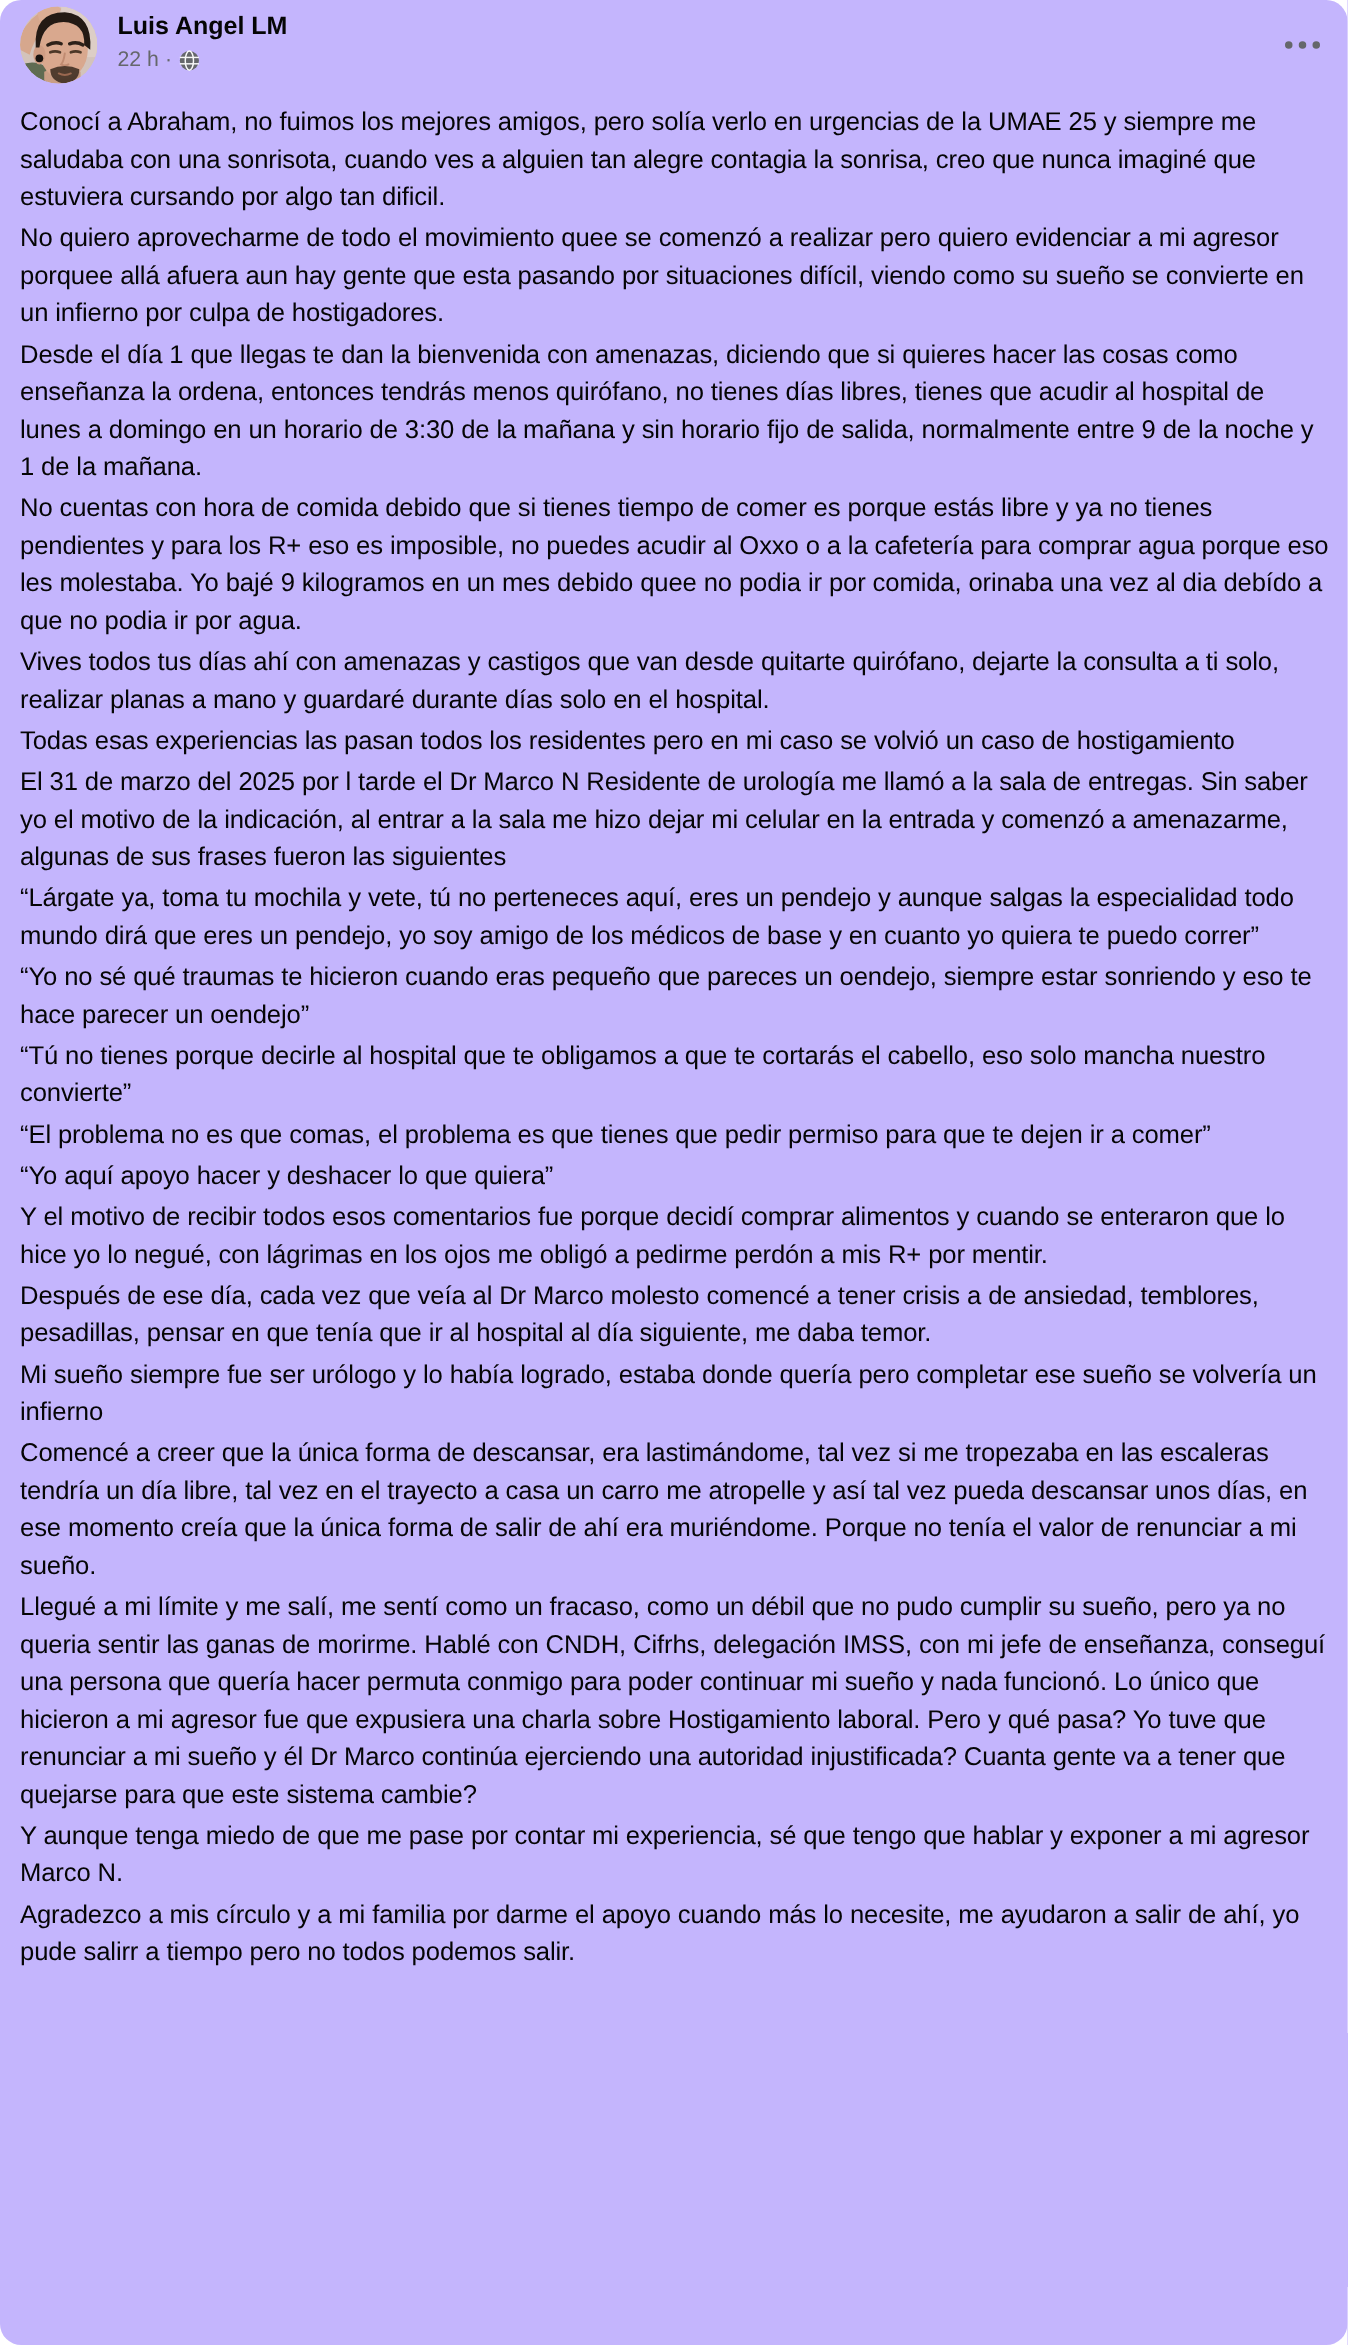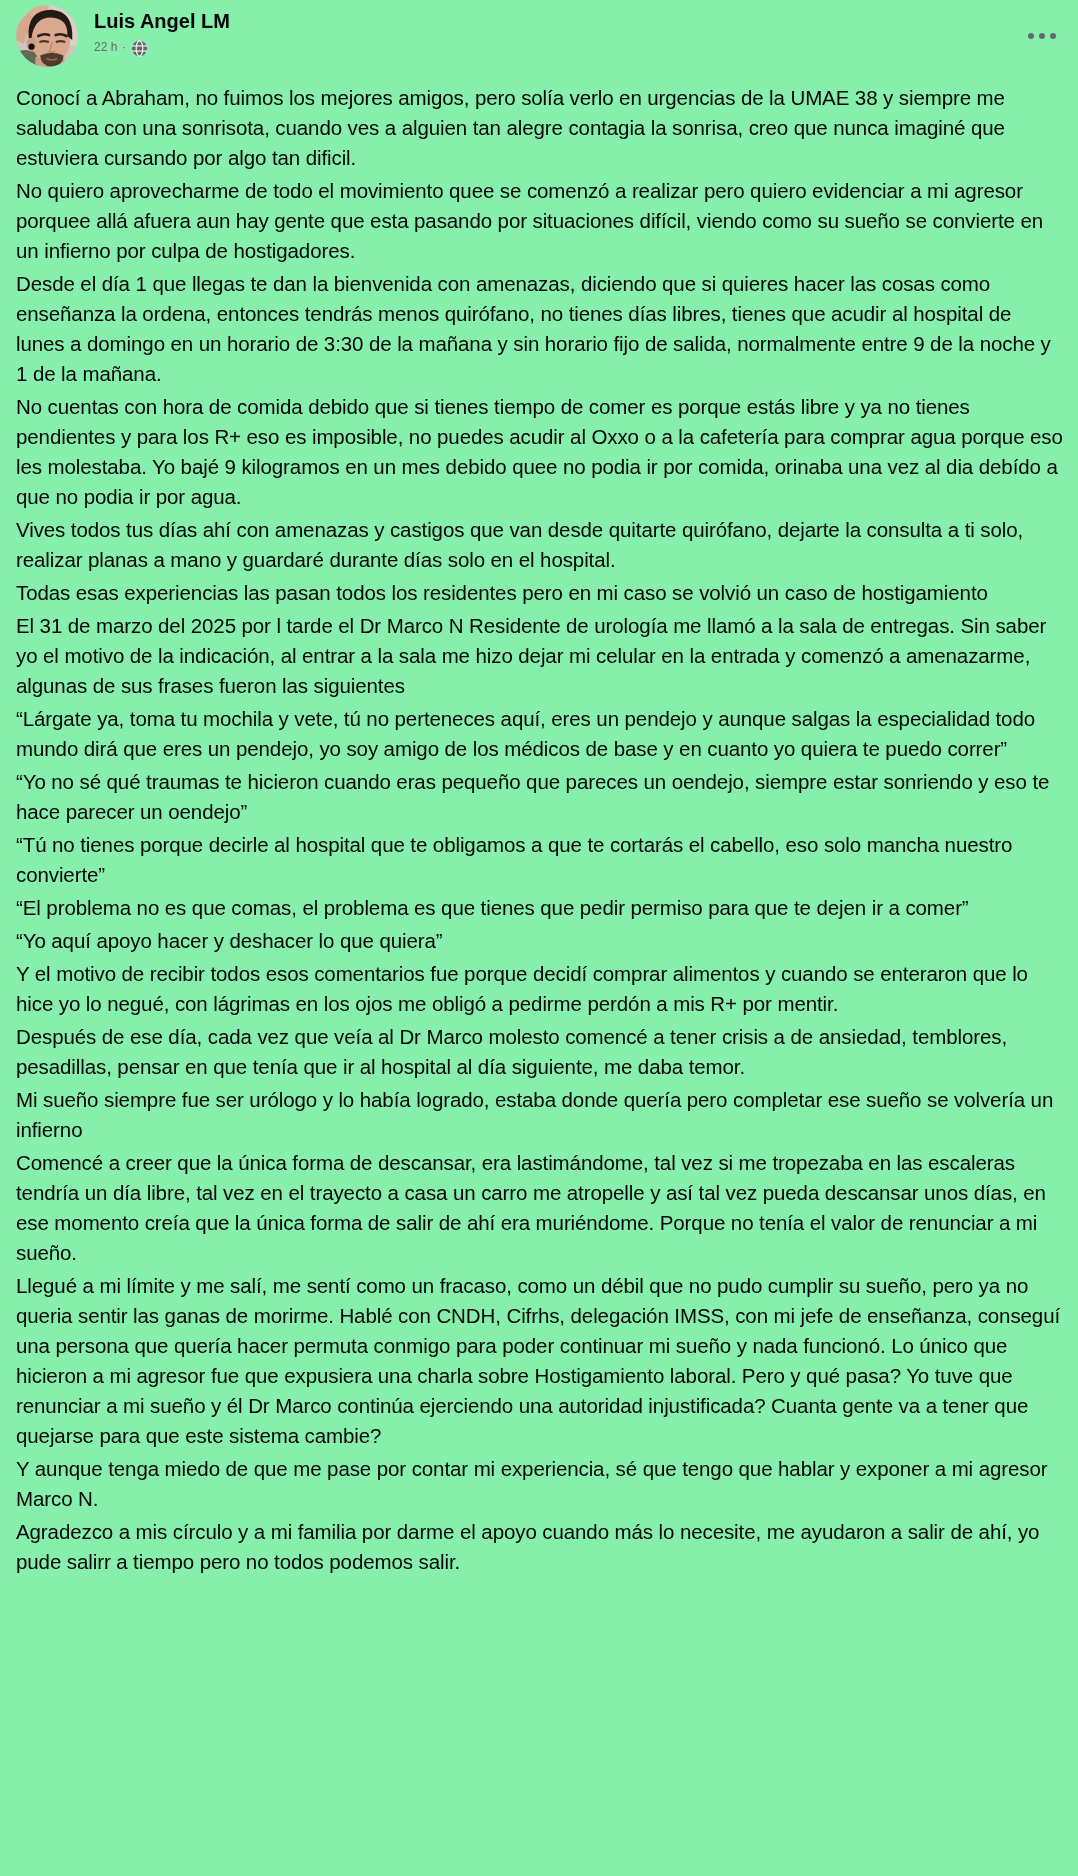--- a/index.html
+++ b/index.html
@@ -5,21 +5,21 @@
   * { box-sizing: border-box; }
   html, body { margin: 0; padding: 0; }
   body {
     width: 1078px;
     height: 1876px;
     background: #ffffff;
     overflow: hidden;
     font-family: "Liberation Sans", sans-serif;
     color: #050505;
   }
-  .post { width: 1078px; height: 1876px; background: #86efac; position: relative; }
+  .post { width: 1078px; height: 1876px; background: #c4b5fd; position: relative; border-radius: 17px; }
 
   
   .post-header {
     position: relative;
     display: flex;
     align-items: flex-start;
     padding: 5px 16px 0 16px;
     height: 70px;
   }
   .avatar {
@@ -36,21 +36,21 @@
     font-weight: 700;
     line-height: 25px;
     color: #050505;
     cursor: pointer;
   }
   .meta-row {
     display: flex;
     align-items: center;
     gap: 5px;
     margin-top: 3px;
-    font-size: 12px;
+    font-size: 17px;
     line-height: 21px;
     color: #65676b;
   }
   .meta-sep { color: #65676b; }
   .globe { display: inline-flex; margin-top: 1px; }
   .globe svg { display: block; }
 
   .options-button {
     position: absolute;
     top: 22px;
@@ -140,21 +140,21 @@
       <span class="ellipsis-icon">
         <i></i>
           <i></i>
           <i></i>
       </span>
     </div>
 
   </header>
 
   <div class="post-body">
-      <p>Conocí a Abraham, no fuimos los mejores amigos, pero solía verlo en urgencias de la UMAE 38 y siempre me saludaba con una sonrisota, cuando ves a alguien tan alegre contagia la sonrisa, creo que nunca imaginé que estuviera cursando por algo tan dificil.</p>
+      <p>Conocí a Abraham, no fuimos los mejores amigos, pero solía verlo en urgencias de la UMAE 25 y siempre me saludaba con una sonrisota, cuando ves a alguien tan alegre contagia la sonrisa, creo que nunca imaginé que estuviera cursando por algo tan dificil.</p>
       <p>No quiero aprovecharme de todo el movimiento quee  se comenzó a realizar pero quiero evidenciar a mi agresor porquee allá afuera aun hay gente que esta pasando por situaciones difícil, viendo como su sueño se convierte en un infierno por culpa de hostigadores.</p>
       <p>Desde el día 1 que llegas te dan la bienvenida con amenazas, diciendo que si quieres hacer las cosas como enseñanza la ordena, entonces tendrás menos quirófano, no tienes días libres, tienes que acudir al hospital de lunes a domingo en un horario de 3:30 de la mañana y sin horario fijo de salida, normalmente entre 9 de la noche y 1 de la mañana.</p>
       <p>No cuentas con hora de comida debido que si tienes tiempo de comer es porque estás libre y ya no tienes pendientes y para los R+ eso es imposible, no puedes acudir al Oxxo o a la cafetería para comprar agua porque eso les molestaba. Yo bajé 9 kilogramos en un mes debido quee no podia ir por comida, orinaba una vez al dia debído a que no podia ir por agua.</p>
       <p>Vives todos tus días ahí con amenazas y castigos que van desde quitarte quirófano, dejarte la consulta a ti solo, realizar planas a mano y guardaré durante días solo en el hospital.</p>
       <p>Todas esas experiencias las pasan todos los residentes pero en mi caso se volvió un caso de hostigamiento</p>
       <p>El 31 de marzo del 2025 por l tarde el Dr Marco N Residente de urología me llamó a la sala de entregas. Sin saber yo el motivo de la indicación, al entrar a la sala me hizo dejar mi celular en la entrada y comenzó a amenazarme, algunas de sus frases fueron las siguientes</p>
       <p>“Lárgate ya, toma tu mochila y vete, tú no perteneces aquí, eres un pendejo y aunque salgas la especialidad todo mundo dirá que eres un pendejo, yo soy amigo de los médicos de base y en cuanto yo quiera te puedo correr”</p>
       <p>“Yo no sé qué traumas te hicieron cuando eras pequeño que pareces un oendejo, siempre estar sonriendo y eso te hace parecer un oendejo”</p>
       <p>“Tú no tienes porque decirle al hospital que te obligamos a que te cortarás el cabello, eso solo mancha nuestro convierte”</p>
       <p>“El problema no es que comas, el problema es que tienes que pedir permiso para que te dejen ir a comer”</p>

